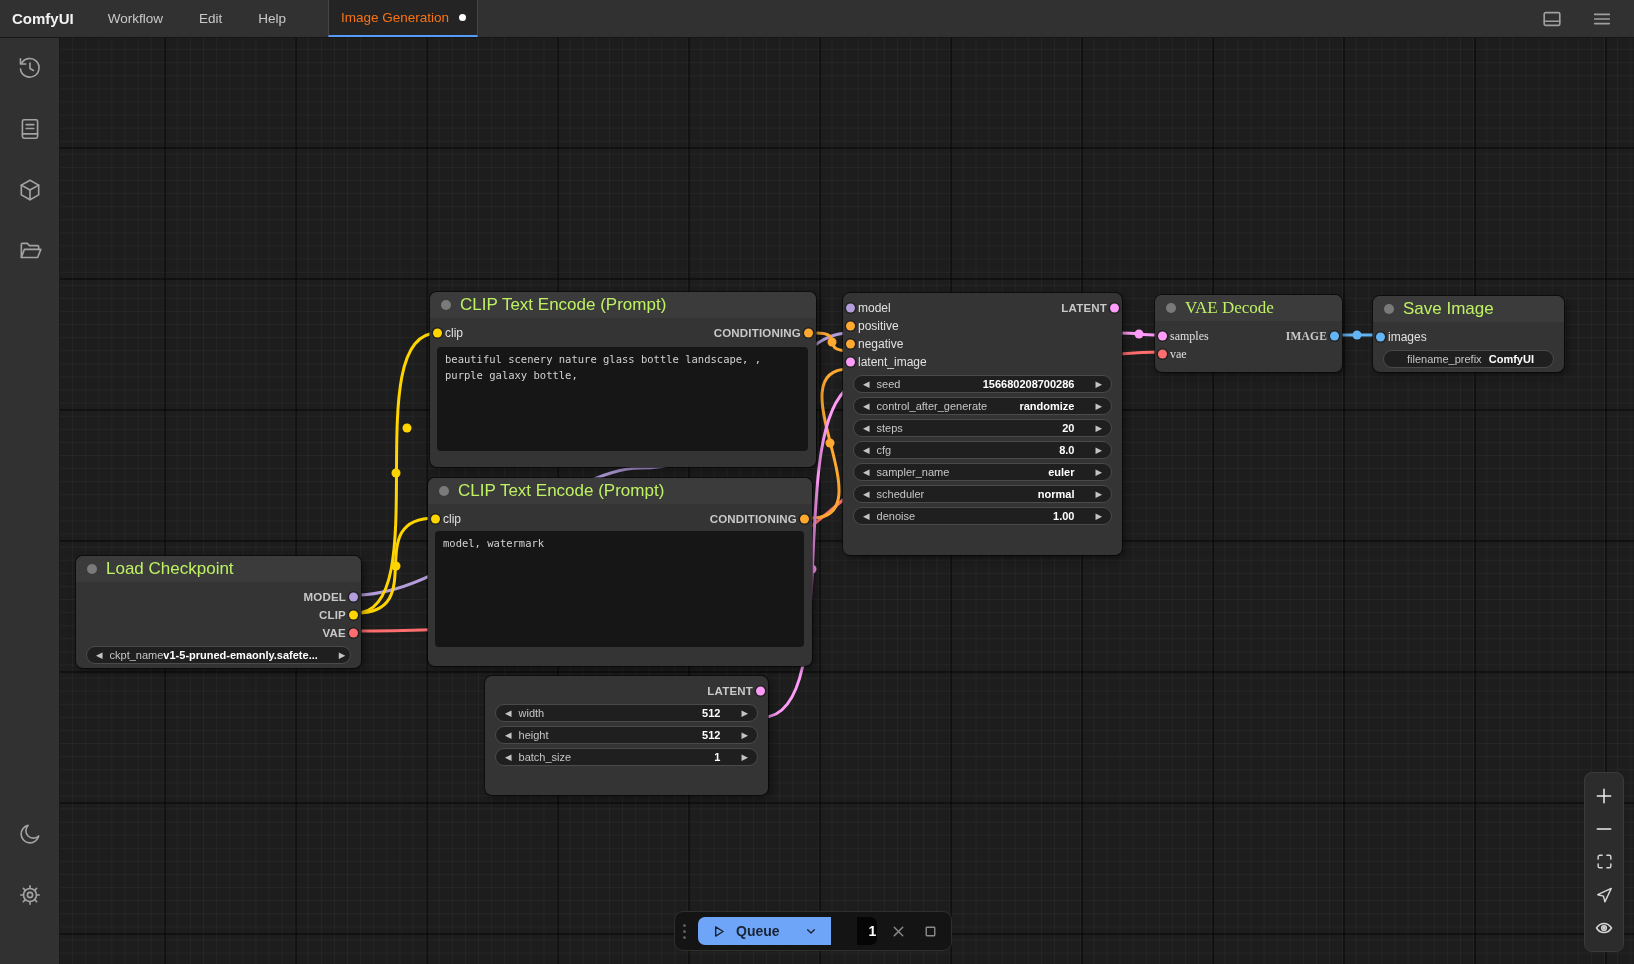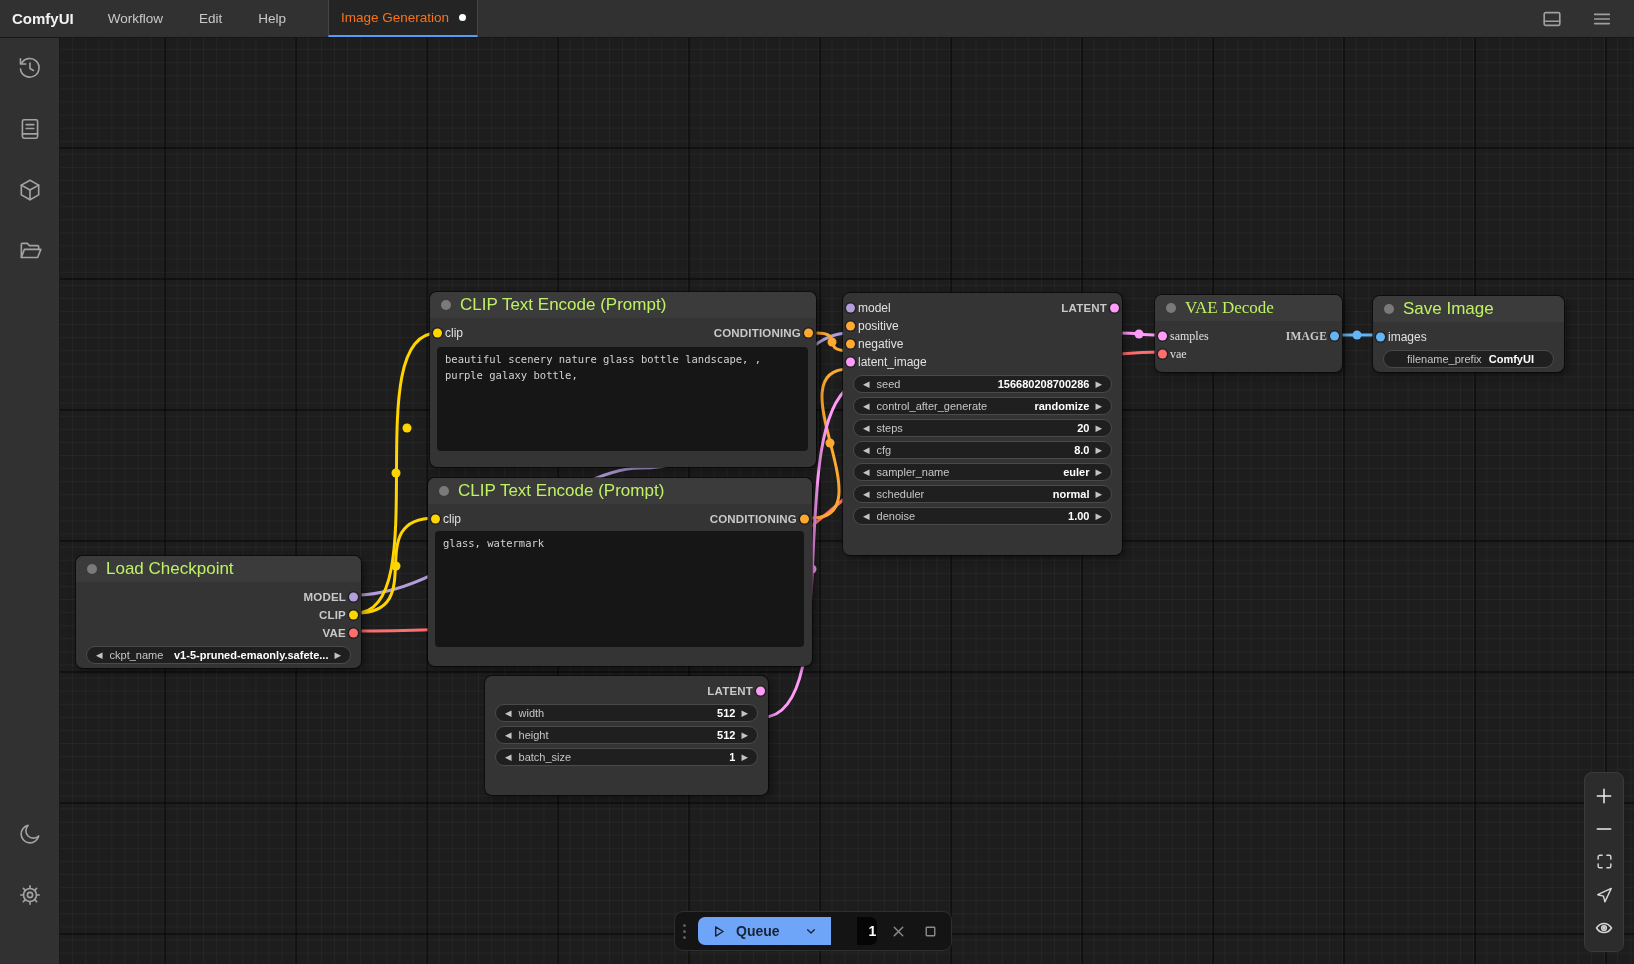--- a/index.html
+++ b/index.html
@@ -53,21 +53,21 @@
   .port { position:absolute; top:50%; width:9px; height:9px; border-radius:50%; transform:translateY(-50%);
           box-shadow:0 0 0 1.5px rgba(20,20,20,0.55); }
   .port.in { left:3px; } .port.out { right:3px; }
   .p-model{background:#B39DDB} .p-clip{background:#FFD500} .p-vae{background:#FF6E6E}
   .p-cond{background:#FFA931} .p-latent{background:#FF9CF9} .p-image{background:#64B5F6}
 
   .widget { display:flex; align-items:center; height:18px; margin:4px 10px 0 10px; padding:0 9px;
             background:#1f1f1f; border:1px solid #4a4a4a; border-radius:10px; font-size:11px; cursor:pointer;text-align:right; }
   .warr { color:#c4c4c4; font-size:8.5px; line-height:1; }
   .wlabel { color:#c6c6c6; margin-left:7px; white-space:nowrap; }
-  .wvalue { margin-left:auto; margin-right:6px; color:#fff; font-weight:bold; white-space:nowrap; }
+  .wvalue { margin-left:auto; margin-right:21px; color:#fff; font-weight:bold; white-space:nowrap; }
   .widget.noarrow .wlabel { margin-left:14px; }
   .widget.noarrow .wvalue { margin-right:10px; }
 
   .promptbox { position:absolute; left:7px; right:8px; background:#161616; border-radius:4px;
                color:#d2d2d2; font-family:"DejaVu Sans Mono", monospace; font-size:10.5px;
                line-height:1.5; padding:5px 8px; white-space:pre-wrap; overflow:hidden; cursor:text; }
 
   
   .queue-bar { position:absolute; left:614px; top:873px; width:278px; height:40px; z-index:6;
                background:#141414; border:1px solid #2f2f2f; border-radius:9px;
@@ -232,21 +232,21 @@
       <span class="node-title">CLIP Text Encode (Prompt)</span>
     </div>
     <div class="slot-area">
       <div class="row">
         <span class="port in p-clip"></span>
         <span>clip</span>
         <span class="out-label">CONDITIONING</span>
         <span class="port out p-cond"></span>
       </div>
     </div>
-    <div class="promptbox" style="top:53px; height:116px;">glass, watermark</div>
+    <div class="promptbox" style="top:53px; height:116px;">model, watermark</div>
   </div>
 
   <div class="node" style="left:783px; top:255px; width:279px; height:262px;">
     <div class="slot-area">
       <div class="row">
         <span class="port in p-model"></span>
         <span>model</span>
         <span class="out-label">LATENT</span>
         <span class="port out p-latent"></span>
       </div>

